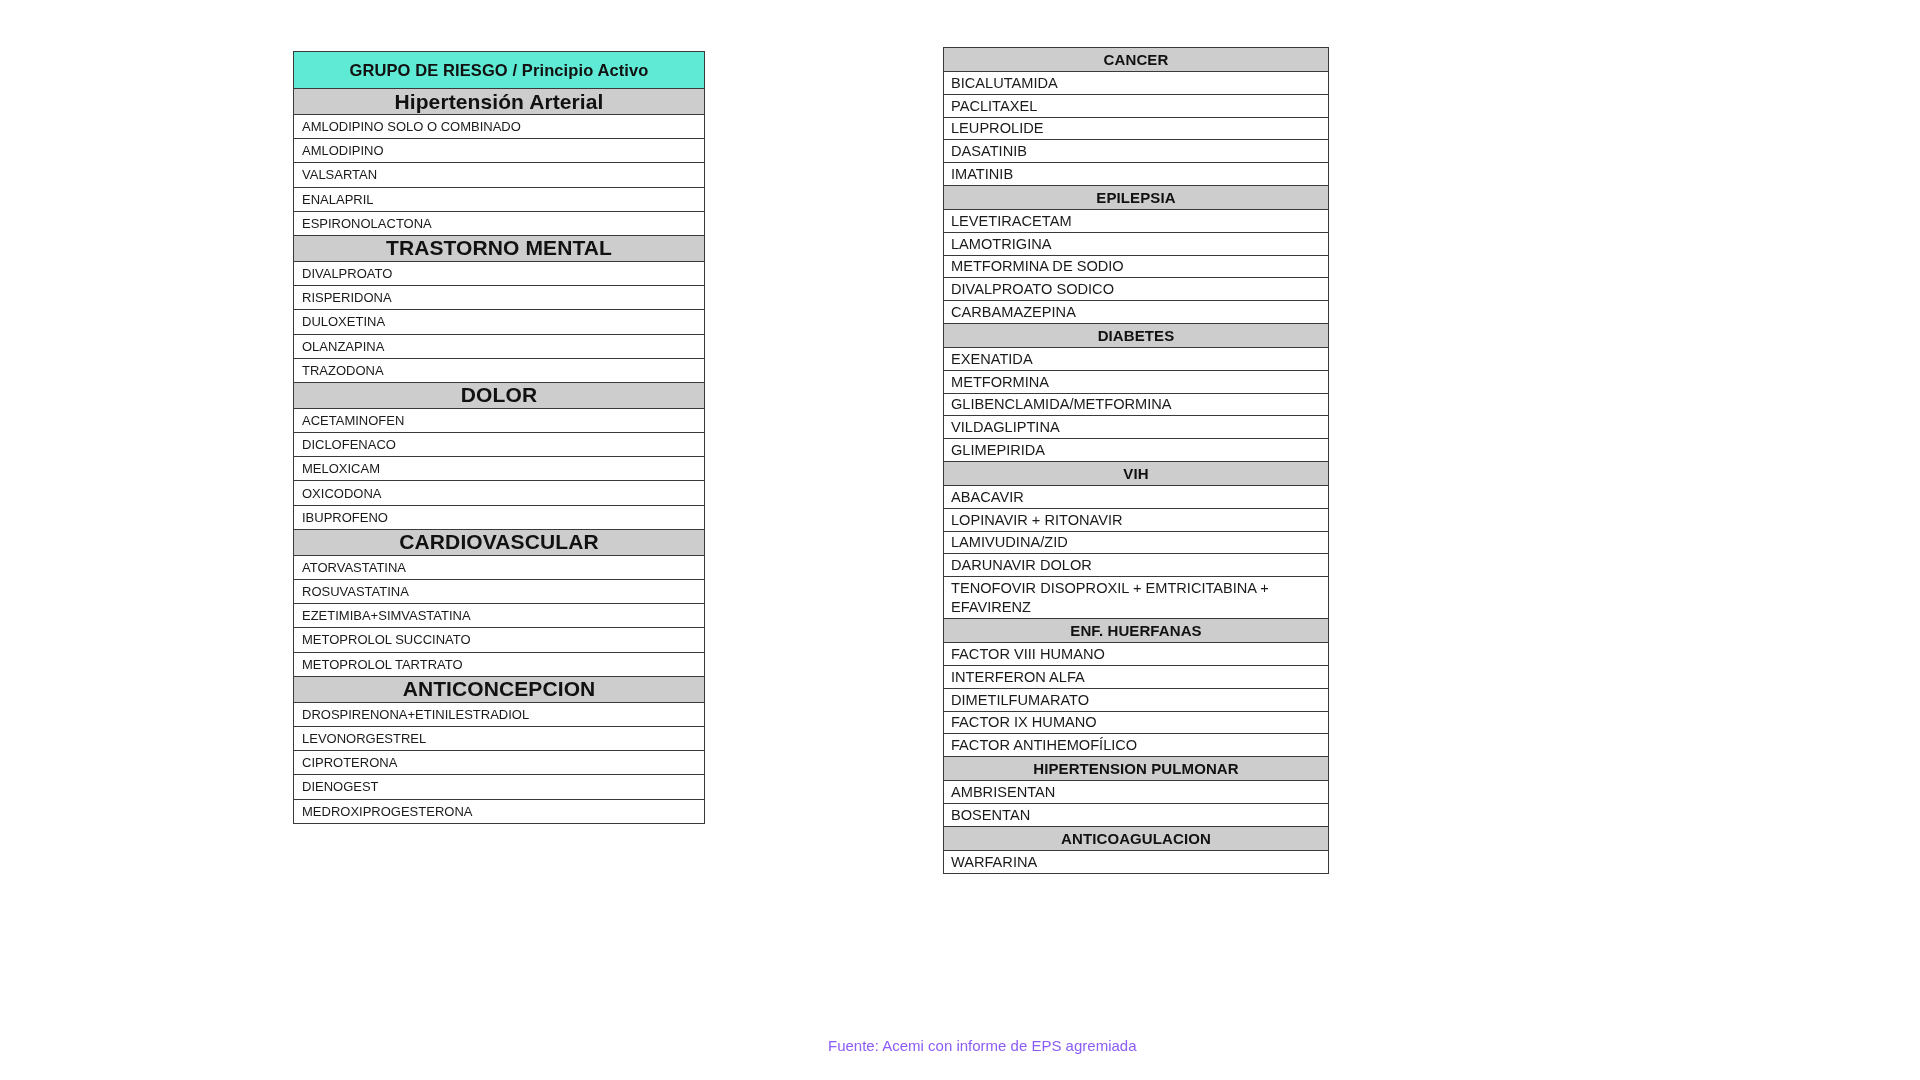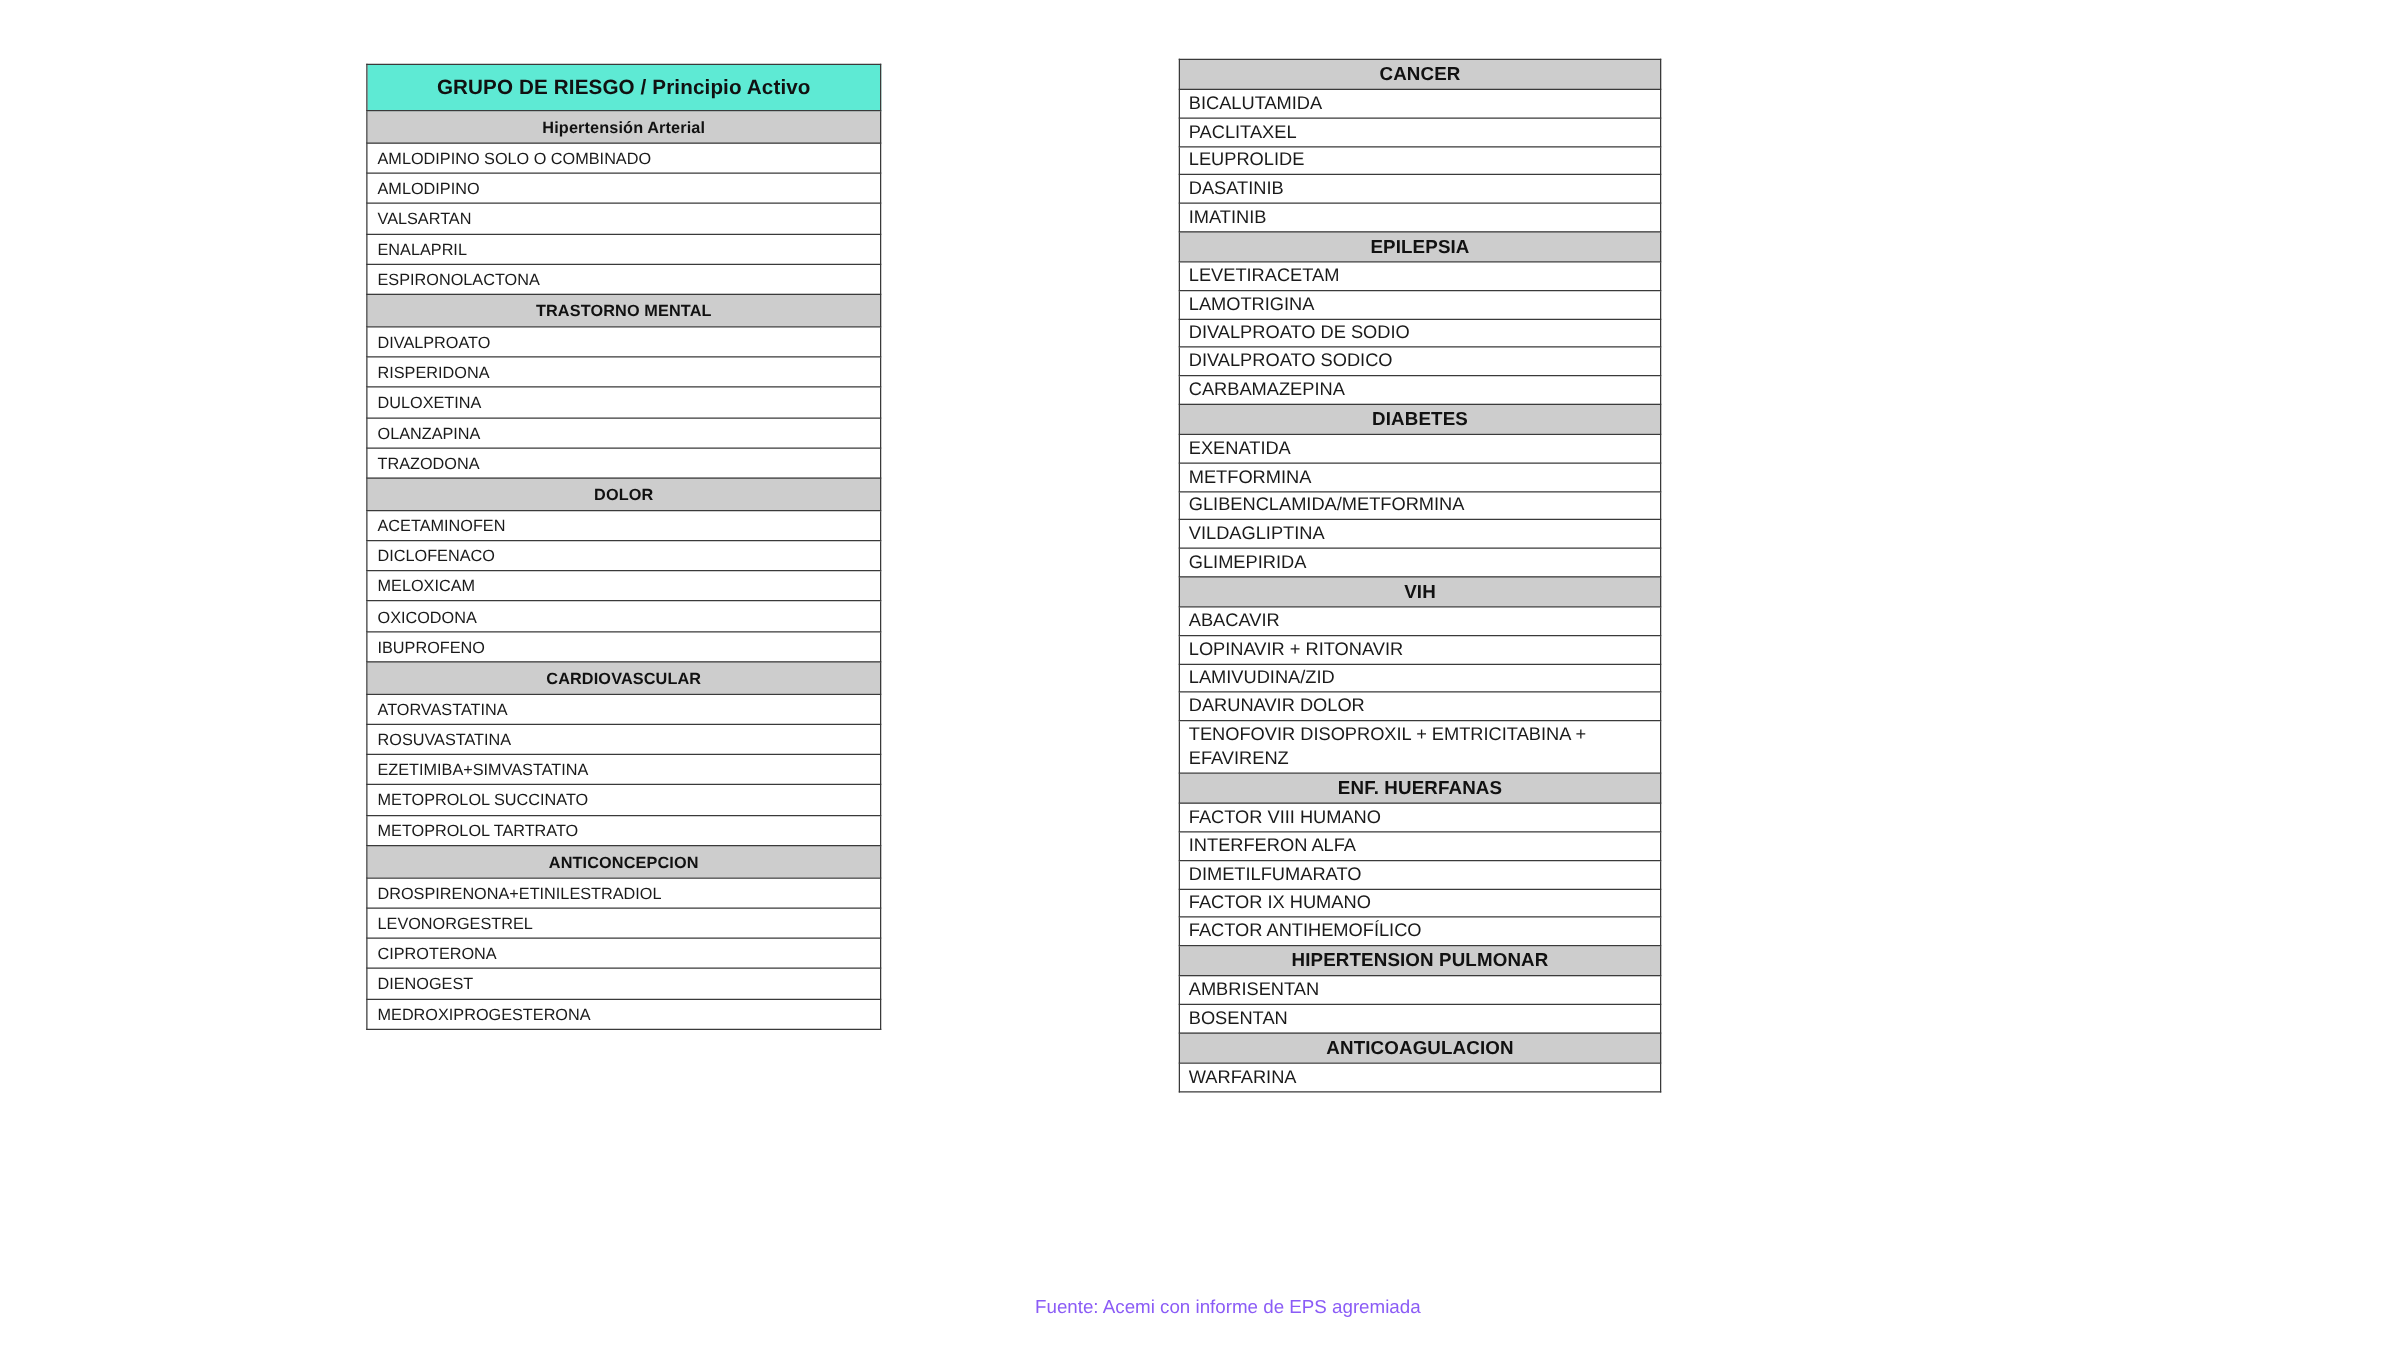--- a/index.html
+++ b/index.html
@@ -60,21 +60,21 @@
     height: 36px;
     padding: 0 6px !important;
     color: #111;
   }
 
   
   .hdr-group {
     background: #cdcdcd;
     text-align: center;
     font-weight: bold;
-    font-size: 13px;
+    font-size: 21px;
     letter-spacing: .1px;
     height: 25px;
     padding: 0 6px !important;
     color: #111;
   }
   #table-right .hdr-group {
     height: 23px;
     font-size: 15px;
   }
 
@@ -237,21 +237,21 @@
         <tr>
           <td class="hdr-group">EPILEPSIA</td>
         </tr>
         <tr>
           <td class="item">LEVETIRACETAM</td>
         </tr>
         <tr>
           <td class="item">LAMOTRIGINA</td>
         </tr>
         <tr>
-          <td class="item">DIVALPROATO DE SODIO</td>
+          <td class="item">METFORMINA DE SODIO</td>
         </tr>
         <tr>
           <td class="item">DIVALPROATO SODICO</td>
         </tr>
         <tr>
           <td class="item">CARBAMAZEPINA</td>
         </tr>
         <tr>
           <td class="hdr-group">DIABETES</td>
         </tr>

